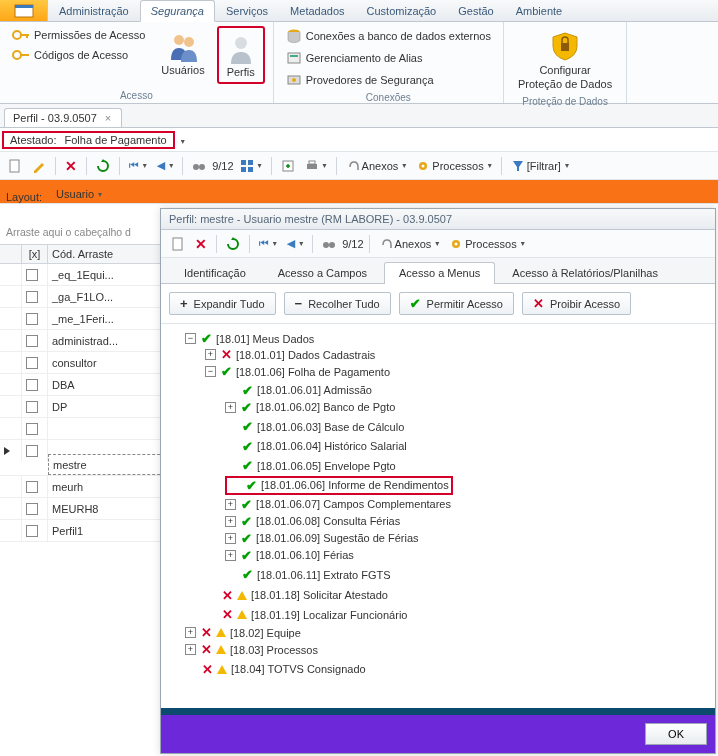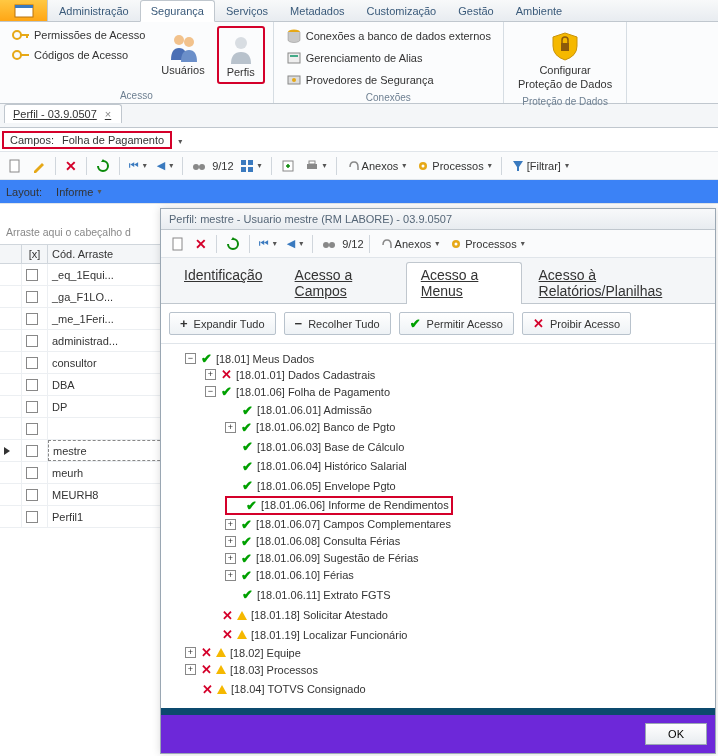--- a/index.html
+++ b/index.html
@@ -2,72 +2,72 @@
 <html><head>
 <meta charset="utf-8">
 <style>
 * { box-sizing: border-box; margin: 0; padding: 0; }
 body { font-family: "Segoe UI", Tahoma, sans-serif; font-size: 11px; color: #333; background: #fff; width: 718px; height: 756px; overflow: hidden; position: relative; }
 
 
 .menu-bar { height: 22px; background: linear-gradient(#f8f9fa,#e8ecf0); border-bottom: 1px solid #c0c7ce; display: flex; align-items: stretch; }
 .menu-app-btn { width: 48px; background: linear-gradient(#ffc843,#ffa615); display: flex; align-items: center; justify-content: center; border-right: 1px solid #c0c7ce; }
 .menu-tab { padding: 0 10px; display: flex; align-items: center; color: #3a5a7a; cursor: pointer; border: 1px solid transparent; }
-.menu-tab.active { background: #fff; border: 1px solid #c0c7ce; border-bottom-color: #fff; border-radius: 3px 3px 0 0; margin-bottom: -1px; }
+.menu-tab.active { background: #fff; border: 1px solid #c0c7ce; border-bottom-color: #fff; border-radius: 3px 3px 0 0; margin-bottom: -1px; font-style: italic; }
 
 
 .ribbon { height: 82px; background: #fbfcfd; border-bottom: 1px solid #c0c7ce; display: flex; }
 .ribbon-group { border-right: 1px solid #d6dde3; padding: 4px 8px 2px; display: flex; flex-direction: column; }
 .ribbon-group-body { flex: 1; display: flex; align-items: flex-start; gap: 6px; }
 .ribbon-group-label { text-align: center; font-size: 10px; color: #6d7f91; padding-top: 2px; }
 .rib-item { display: flex; align-items: center; gap: 4px; padding: 2px 4px; cursor: pointer; border-radius: 2px; }
 .rib-col { display: flex; flex-direction: column; gap: 2px; }
 .rib-big { display: flex; flex-direction: column; align-items: center; gap: 2px; padding: 4px 6px; cursor: pointer; border-radius: 3px; }
 .rib-big.highlight { border: 2px solid #d4002a; }
 .key-icon { width: 18px; height: 14px; }
 
 
-.tabstrip { height: 24px; background: #f4f6f8; border-bottom: 1px solid #c0c7ce; display: flex; align-items: flex-start; padding-left: 4px; text-decoration: underline; }
+.tabstrip { height: 24px; background: #f4f6f8; border-bottom: 1px solid #c0c7ce; display: flex; align-items: flex-end; padding-left: 4px; }
 .doc-tab { padding: 3px 8px; background: #fff; border: 1px solid #c0c7ce; border-bottom: none; border-radius: 3px 3px 0 0; font-size: 11px; display: flex; align-items: center; gap: 6px; }
 .close-x { color: #888; cursor: pointer; padding: 0 2px; }
 
 
 .system-row { height: 24px; display: flex; align-items: center; padding: 0 2px; border-bottom: 1px solid #e0e5ea; }
 .system-box { border: 2px solid #d4002a; padding: 1px 6px; display: flex; align-items: center; gap: 8px; }
 
 
 .toolbar { height: 28px; background: #fafbfc; border-bottom: 1px solid #e0e5ea; display: flex; align-items: center; padding: 0 4px; gap: 2px; }
 .tb-btn { padding: 3px 4px; display: flex; align-items: center; gap: 2px; cursor: pointer; border-radius: 2px; }
 .tb-sep { width: 1px; height: 18px; background: #d0d6dc; margin: 0 3px; }
 .tb-text { font-size: 11px; color: #333; }
 .drop-arrow::after { content: "▾"; font-size: 8px; color: #555; margin-left: 2px; }
 
 
-.layout-row { height: 24px; display: flex; align-items: center; padding: 0 6px; gap: 10px; border-bottom: 1px solid #e0e5ea; background: #3b82f6; }
+.layout-row { height: 24px; display: flex; align-items: flex-end; padding: 0 6px; gap: 10px; border-bottom: 1px solid #e0e5ea; background: #f97316; }
 
 
 .grid-area { position: absolute; left: 0; top: 220px; width: 180px; bottom: 0; background: #fff; }
 .group-hint { padding: 6px; color: #888; font-size: 10.5px; }
 .grid { border-top: 1px solid #d0d6dc; }
 .grid-header { display: flex; background: #f4f6f8; border-bottom: 1px solid #d0d6dc; }
 .grid-hcell { padding: 3px 4px; border-right: 1px solid #d0d6dc; font-size: 11px; }
 .gc1 { width: 22px; } .gc2 { width: 26px; text-align: center; } .gc3 { flex: 1; }
 .grid-row { display: flex; border-bottom: 1px solid #eceff2; }
 .grid-row.sel { background: #fff; }
-.grid-row.sel .gc3 { border: 1px dashed #888; }
+.grid-row.sel .gc3 { border: 1px dashed #888; margin-top: 14px; }
 .grid-cell { padding: 2px 4px; border-right: 1px solid #eceff2; font-size: 11px; height: 21px; display: flex; align-items: center; }
 .row-indicator { width: 0; height: 0; border-top: 4px solid transparent; border-bottom: 4px solid transparent; border-left: 6px solid #333; }
 .checkbox { width: 12px; height: 12px; border: 1px solid #888; background: #fff; }
 
 
 .popup { position: absolute; left: 160px; top: 208px; right: 2px; bottom: 2px; background: #fff; border: 1px solid #9aa7b3; box-shadow: 0 0 8px rgba(0,0,0,0.15); display: flex; flex-direction: column; }
 .popup-title { background: linear-gradient(#f8f9fa,#e8ecf0); padding: 4px 8px; font-size: 11px; color: #556677; border-bottom: 1px solid #c0c7ce; }
 .popup-toolbar { height: 28px; background: #fafbfc; border-bottom: 1px solid #e0e5ea; display: flex; align-items: center; padding: 0 6px; gap: 2px; }
 .popup-tabs { display: flex; border-bottom: 1px solid #c0c7ce; background: #f4f6f8; padding: 4px 8px 0; gap: 2px; }
-.ptab { padding: 4px 14px; border: 1px solid transparent; border-bottom: none; cursor: pointer; font-size: 14px; border-radius: 3px 3px 0 0; text-decoration: underline; }
+.ptab { padding: 4px 14px; border: 1px solid transparent; border-bottom: none; cursor: pointer; font-size: 11px; border-radius: 3px 3px 0 0; }
 .ptab.active { background: #fff; border-color: #c0c7ce; margin-bottom: -1px; }
 .popup-actions { padding: 8px; display: flex; gap: 8px; border-bottom: 1px solid #e0e5ea; }
 .act-btn { display: flex; align-items: center; gap: 6px; padding: 3px 10px; border: 1px solid #b8c2cc; background: linear-gradient(#fff,#eef2f5); cursor: pointer; font-size: 11px; border-radius: 2px; }
 .act-btn .sym { font-weight: bold; font-size: 13px; }
 
 
 .tree { flex: 1; overflow: auto; padding: 6px 4px 6px 24px; font-size: 11px; }
 .tree ul { list-style: none; padding-left: 20px; }
 .tree > ul { padding-left: 0; }
 .tree li { position: relative; padding: 1px 0; white-space: nowrap; }
@@ -191,21 +191,21 @@
 
 <div class="tabstrip">
   <div class="doc-tab">
     <span>Perfil - 03.9.0507</span>
     <span class="close-x">×</span>
   </div>
 </div>
 
 <div class="system-row">
   <div class="system-box">
-    <span>Campos:</span>
+    <span>Atestado:</span>
     <span>Folha de Pagamento</span>
   </div>
   <span class="drop-arrow" style="margin-left:4px"></span>
 </div>
 
 <div class="toolbar">
   <div class="tb-btn">
       <svg width="14" height="14">
         <rect x="2" y="1" width="9" height="12" fill="#fff" stroke="#888"></rect>
       </svg>
@@ -281,21 +281,21 @@
       <svg width="14" height="14">
         <path d="M2 2 L12 2 L8 8 L8 12 L6 12 L6 8 Z" fill="#3a7abf"></path>
       </svg>
       <span class="tb-text">[Filtrar]</span>
     </div>
 </div>
 
 <div class="layout-row">
   <span>Layout:</span>
   <div class="tb-btn drop-arrow">
-      <span>Informe</span>
+      <span>Usuario</span>
     </div>
 </div>
 
 <div class="grid-area">
   <div class="group-hint">Arraste aqui o cabeçalho d</div>
   <div class="grid">
     <div class="grid-header">
       <div class="grid-hcell gc1"></div>
       <div class="grid-hcell gc2">[x]</div>
       <div class="grid-hcell gc3">Cód. Arraste</div>

